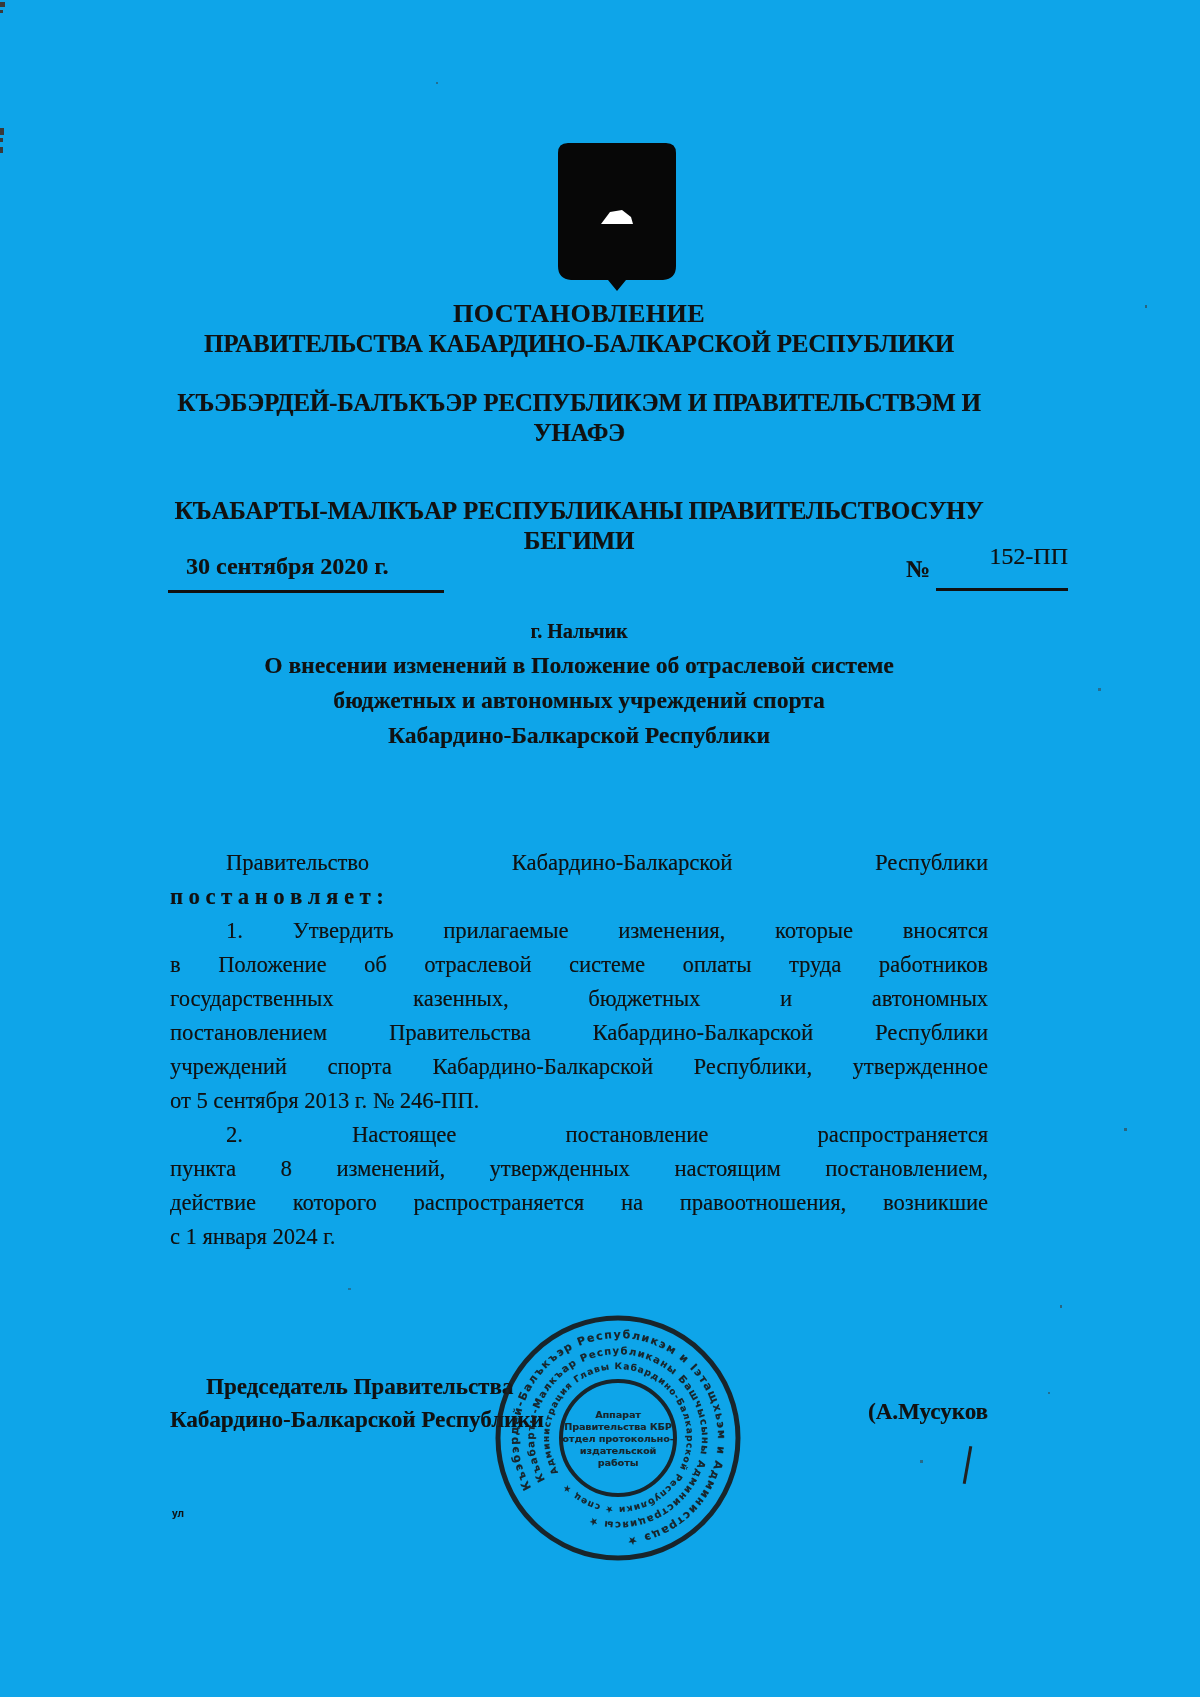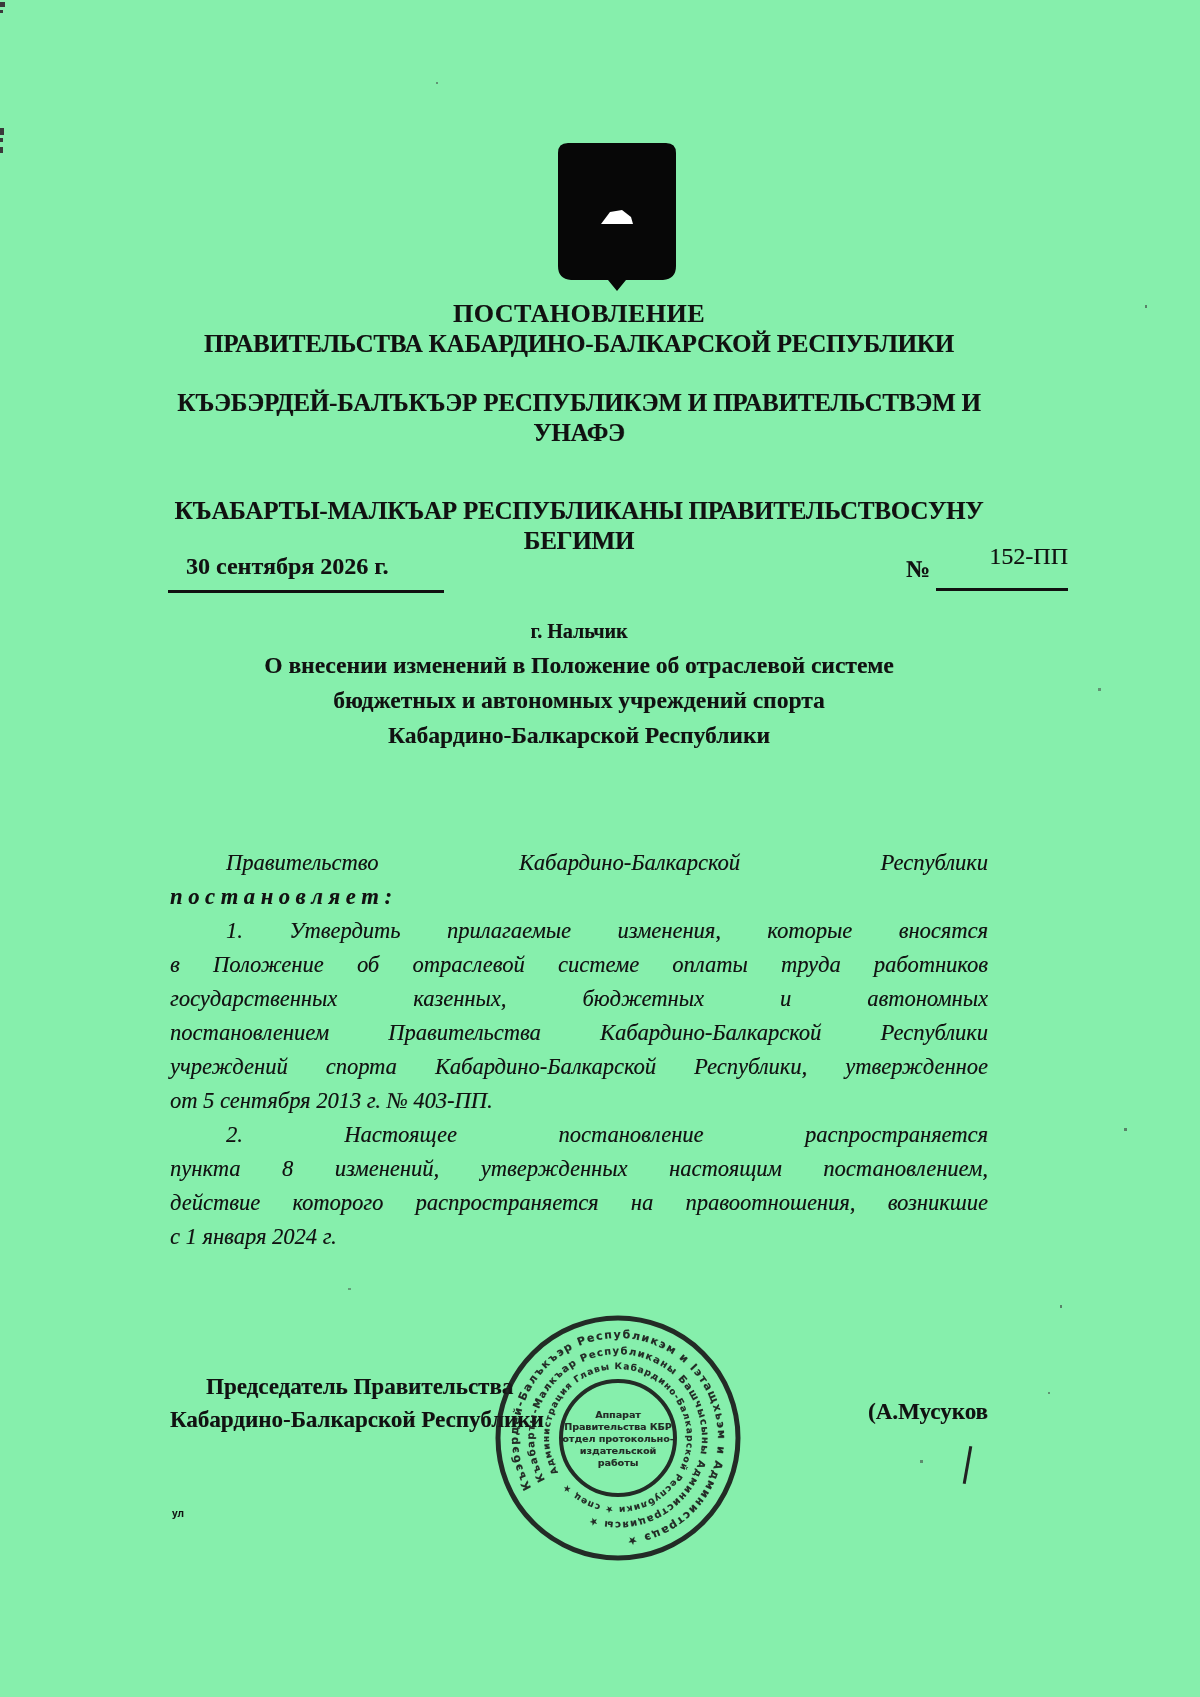--- a/index.html
+++ b/index.html
@@ -1,17 +1,17 @@
 <!DOCTYPE html>
 <html><head>
 <meta charset="utf-8">
 <style>
   html,body{margin:0;padding:0;background:#e8e8e8;}
   .page{
-    position:relative;width:1200px;height:1697px;background:#86efac;
+    position:relative;width:1200px;height:1697px;background:#0ea5e9;
     font-family:"Liberation Serif","DejaVu Serif",serif;color:#111;
     overflow:hidden;margin:0 auto;
     text-shadow:0.35px 0.35px 0 rgba(0,0,0,0.38);
   }
   .abs{position:absolute;}
   .ctr{left:170px;width:818px;text-align:center;}
   .hdr{font-weight:bold;font-size:25px;letter-spacing:-0.2px;}
   .hdr-main{font-weight:bold;font-size:26px;letter-spacing:0.5px;}
   
   .emblem{left:556px;top:141px;width:122px;height:154px;}
@@ -19,21 +19,21 @@
   .date-text{left:186px;top:553px;font-size:24px;font-weight:bold;}
   .date-line{left:168px;top:590px;width:276px;border-bottom:3px solid #111;}
   .num-sign{left:906px;top:556px;font-size:24px;font-weight:bold;}
   .num-val{left:938px;top:543px;width:130px;text-align:right;font-size:24px;}
   .num-line{left:936px;top:588px;width:132px;border-bottom:3px solid #111;}
   .place{top:620px;font-size:20px;font-weight:bold;}
   
   .subject{top:648px;font-weight:bold;font-size:23.5px;line-height:35px;}
   
   .bodyblock{left:170px;top:846px;width:818px;font-size:22.5px;line-height:34px;}
-  .bline{text-align:justify;text-align-last:justify;font-style:italic;}
+  .bline{text-align:justify;text-align-last:justify;}
   .bline.indent{text-indent:56px;}
   .bline.left{text-align:left;text-align-last:left;}
   .bline.bold{font-weight:bold;}
   
   .sig-pos{left:170px;top:1370px;width:420px;font-size:23px;font-weight:bold;line-height:33px;}
   .sig-pos .l1{padding-left:36px;}
   .sig-name{left:700px;top:1399px;width:288px;text-align:right;font-size:23px;font-weight:bold;}
   .sig-slash{left:966px;top:1446px;width:3px;height:38px;background:#222;transform:rotate(10deg);}
   .corner-note{left:172px;top:1508px;font-size:10px;font-weight:bold;font-family:Liberation Sans, sans-serif;}
   
@@ -54,21 +54,21 @@
 
   <div class="abs ctr hdr-main" style="top:299px">ПОСТАНОВЛЕНИЕ</div>
   <div class="abs ctr hdr" style="top:330px">ПРАВИТЕЛЬСТВА  КАБАРДИНО-БАЛКАРСКОЙ  РЕСПУБЛИКИ</div>
 
   <div class="abs ctr hdr" style="top:389px">КЪЭБЭРДЕЙ-БАЛЪКЪЭР  РЕСПУБЛИКЭМ  И  ПРАВИТЕЛЬСТВЭМ  И</div>
   <div class="abs ctr hdr" style="top:419px">УНАФЭ</div>
 
   <div class="abs ctr hdr" style="top:497px">КЪАБАРТЫ-МАЛКЪАР  РЕСПУБЛИКАНЫ  ПРАВИТЕЛЬСТВОСУНУ</div>
   <div class="abs ctr hdr" style="top:527px">БЕГИМИ</div>
 
-  <div class="abs date-text">30 сентября 2026 г.</div>
+  <div class="abs date-text">30 сентября 2020 г.</div>
   <div class="abs date-line"></div>
   <div class="abs num-sign">№</div>
   <div class="abs num-val">152-ПП</div>
   <div class="abs num-line"></div>
 
   <div class="abs ctr place">г. Нальчик</div>
 
   <div class="abs ctr subject" style="top:648px">
     <div>О внесении изменений в Положение об отраслевой системе</div>
     <div>бюджетных и автономных учреждений спорта</div>
@@ -77,21 +77,21 @@
 
   <div class="abs bodyblock">
     <div class="bline indent">Правительство Кабардино-Балкарской Республики</div>
     <div class="bline left bold">п о с т а н о в л я е т :</div>
 
     <div class="bline indent">1. Утвердить прилагаемые изменения, которые вносятся</div>
     <div class="bline">в Положение об отраслевой системе оплаты труда работников</div>
     <div class="bline">государственных казенных, бюджетных и автономных</div>
     <div class="bline">постановлением Правительства Кабардино-Балкарской Республики</div>
     <div class="bline">учреждений спорта Кабардино-Балкарской Республики, утвержденное</div>
-    <div class="bline left">от 5 сентября 2013 г. № 403-ПП.</div>
+    <div class="bline left">от 5 сентября 2013 г. № 246-ПП.</div>
 
     <div class="bline indent">2. Настоящее постановление распространяется</div>
     <div class="bline">пункта 8 изменений, утвержденных настоящим постановлением,</div>
     <div class="bline">действие которого распространяется на правоотношения, возникшие</div>
     <div class="bline left">с 1 января 2024 г.</div>
   </div>
 
   <div class="abs sig-pos">
     <div class="l1">Председатель Правительства</div>
     <div>Кабардино-Балкарской Республики</div>

